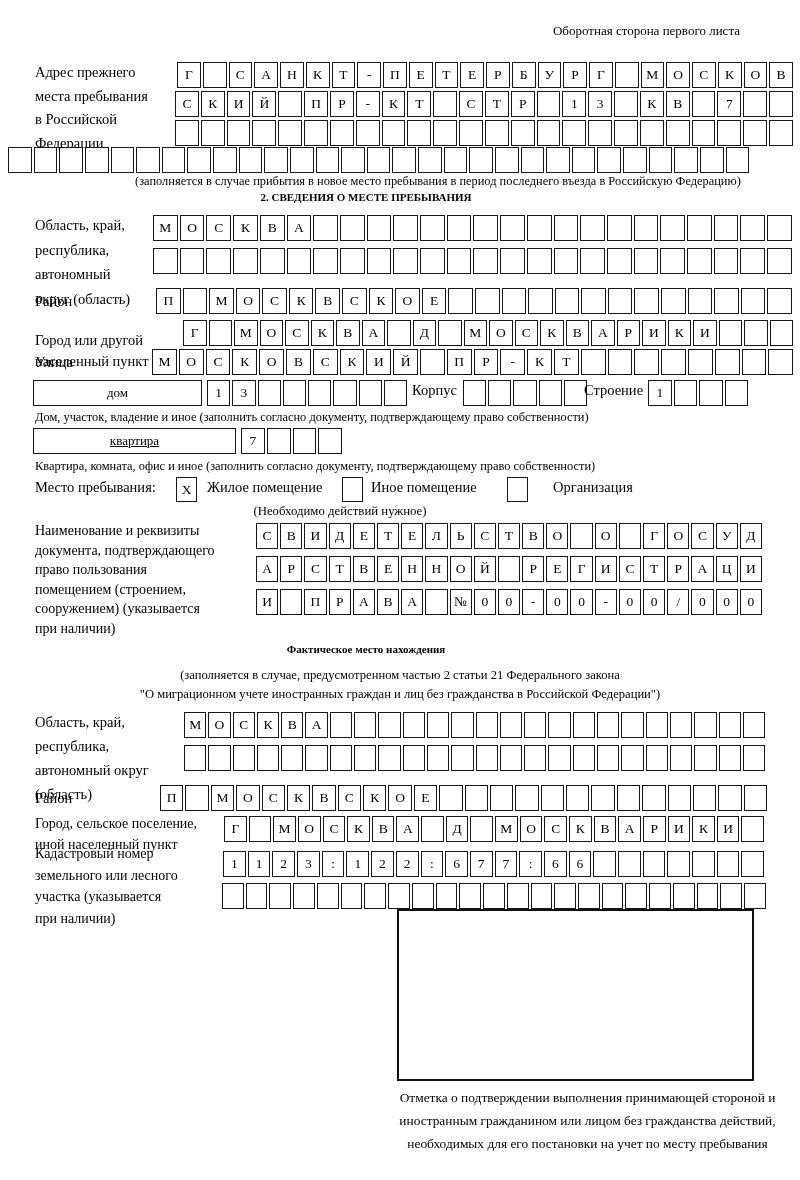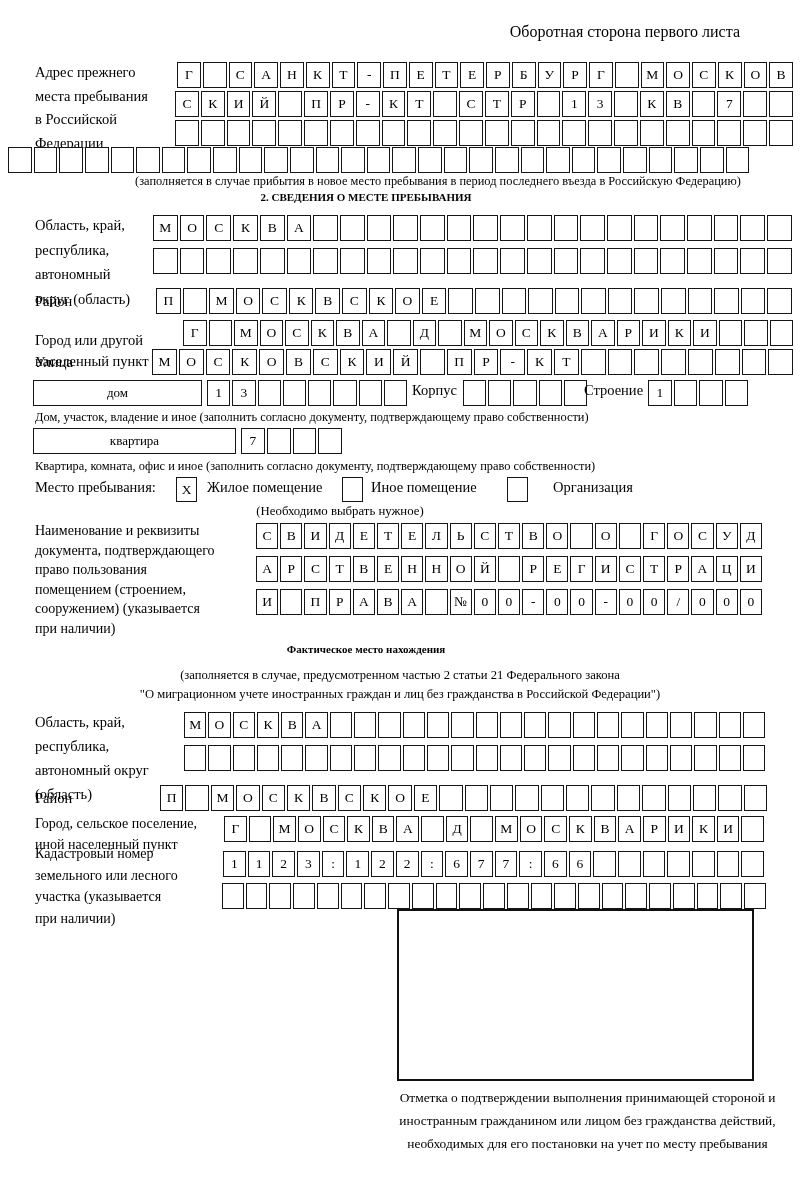--- a/index.html
+++ b/index.html
@@ -32,21 +32,21 @@
     font-size:13.5px;background:#fff;
   }
   .inline-label{font-size:14.5px;white-space:nowrap;}
   .stampbox{box-sizing:border-box;border:2px solid #111;background:#fff;}
 </style>
 </head>
 <body>
 
 <div class="page">
 
-  <div class="abs" style="top:23px;left:440px;width:300px;text-align:right;font-size:16px;">Оборотная сторона первого листа</div>
+  <div class="abs" style="top:23px;left:440px;width:300px;text-align:right;font-size:13px;">Оборотная сторона первого листа</div>
 
   <div class="abs label" style="top:61px;left:35px;width:145px;line-height:23.5px;">Адрес прежнего
 места пребывания
 в Российской
 Федерации</div>
   <div class="abs grid" style="top:62px;left:177px;width:616px;">
       <div class="cell">Г</div>
       <div class="cell"></div>
       <div class="cell">С</div>
       <div class="cell">А</div>
@@ -321,37 +321,37 @@
     </div>
   <div class="abs inline-label" style="top:382px;left:584px;">Строение</div>
   <div class="abs grid" style="top:380px;left:648px;width:100px;">
       <div class="cell">1</div>
       <div class="cell"></div>
       <div class="cell"></div>
       <div class="cell"></div>
     </div>
   <div class="abs" style="top:410px;left:35px;font-size:12.4px;">Дом, участок, владение и иное (заполнить согласно документу, подтверждающему право собственности)</div>
 
-  <div class="abs widebox" style="top:428px;left:33px;width:203px;">квартира</div>
+  <div class="abs widebox" style="top:428px;left:33px;width:203px;text-decoration:underline;">квартира</div>
   <div class="abs grid" style="top:428px;left:241px;width:101px;">
       <div class="cell">7</div>
       <div class="cell"></div>
       <div class="cell"></div>
       <div class="cell"></div>
     </div>
   <div class="abs" style="top:459px;left:35px;font-size:12.4px;">Квартира, комната, офис и иное (заполнить согласно документу, подтверждающему право собственности)</div>
 
   <div class="abs inline-label" style="top:479px;left:35px;">Место пребывания:</div>
   <div class="abs checkbox" style="top:477px;left:176px;">X</div>
   <div class="abs inline-label" style="top:479px;left:207px;">Жилое помещение</div>
   <div class="abs checkbox" style="top:477px;left:342px;"></div>
   <div class="abs inline-label" style="top:479px;left:371px;">Иное помещение</div>
   <div class="abs checkbox" style="top:477px;left:507px;"></div>
   <div class="abs inline-label" style="top:479px;left:553px;">Организация</div>
-  <div class="abs" style="top:504px;left:100px;width:480px;text-align:center;font-size:12.8px;">(Необходимо выбрать нужное)</div>
+  <div class="abs" style="top:504px;left:100px;width:480px;text-align:center;font-size:12.8px;">(Необходимо действий нужное)</div>
 
   <div class="abs label" style="top:521px;left:35px;width:215px;font-size:14px;line-height:19.5px;">Наименование и реквизиты
 документа, подтверждающего
 право пользования
 помещением (строением,
 сооружением) (указывается
 при наличии)</div>
   <div class="abs grid" style="top:523px;left:256px;width:506px;">
       <div class="cell">С</div>
       <div class="cell">В</div>

